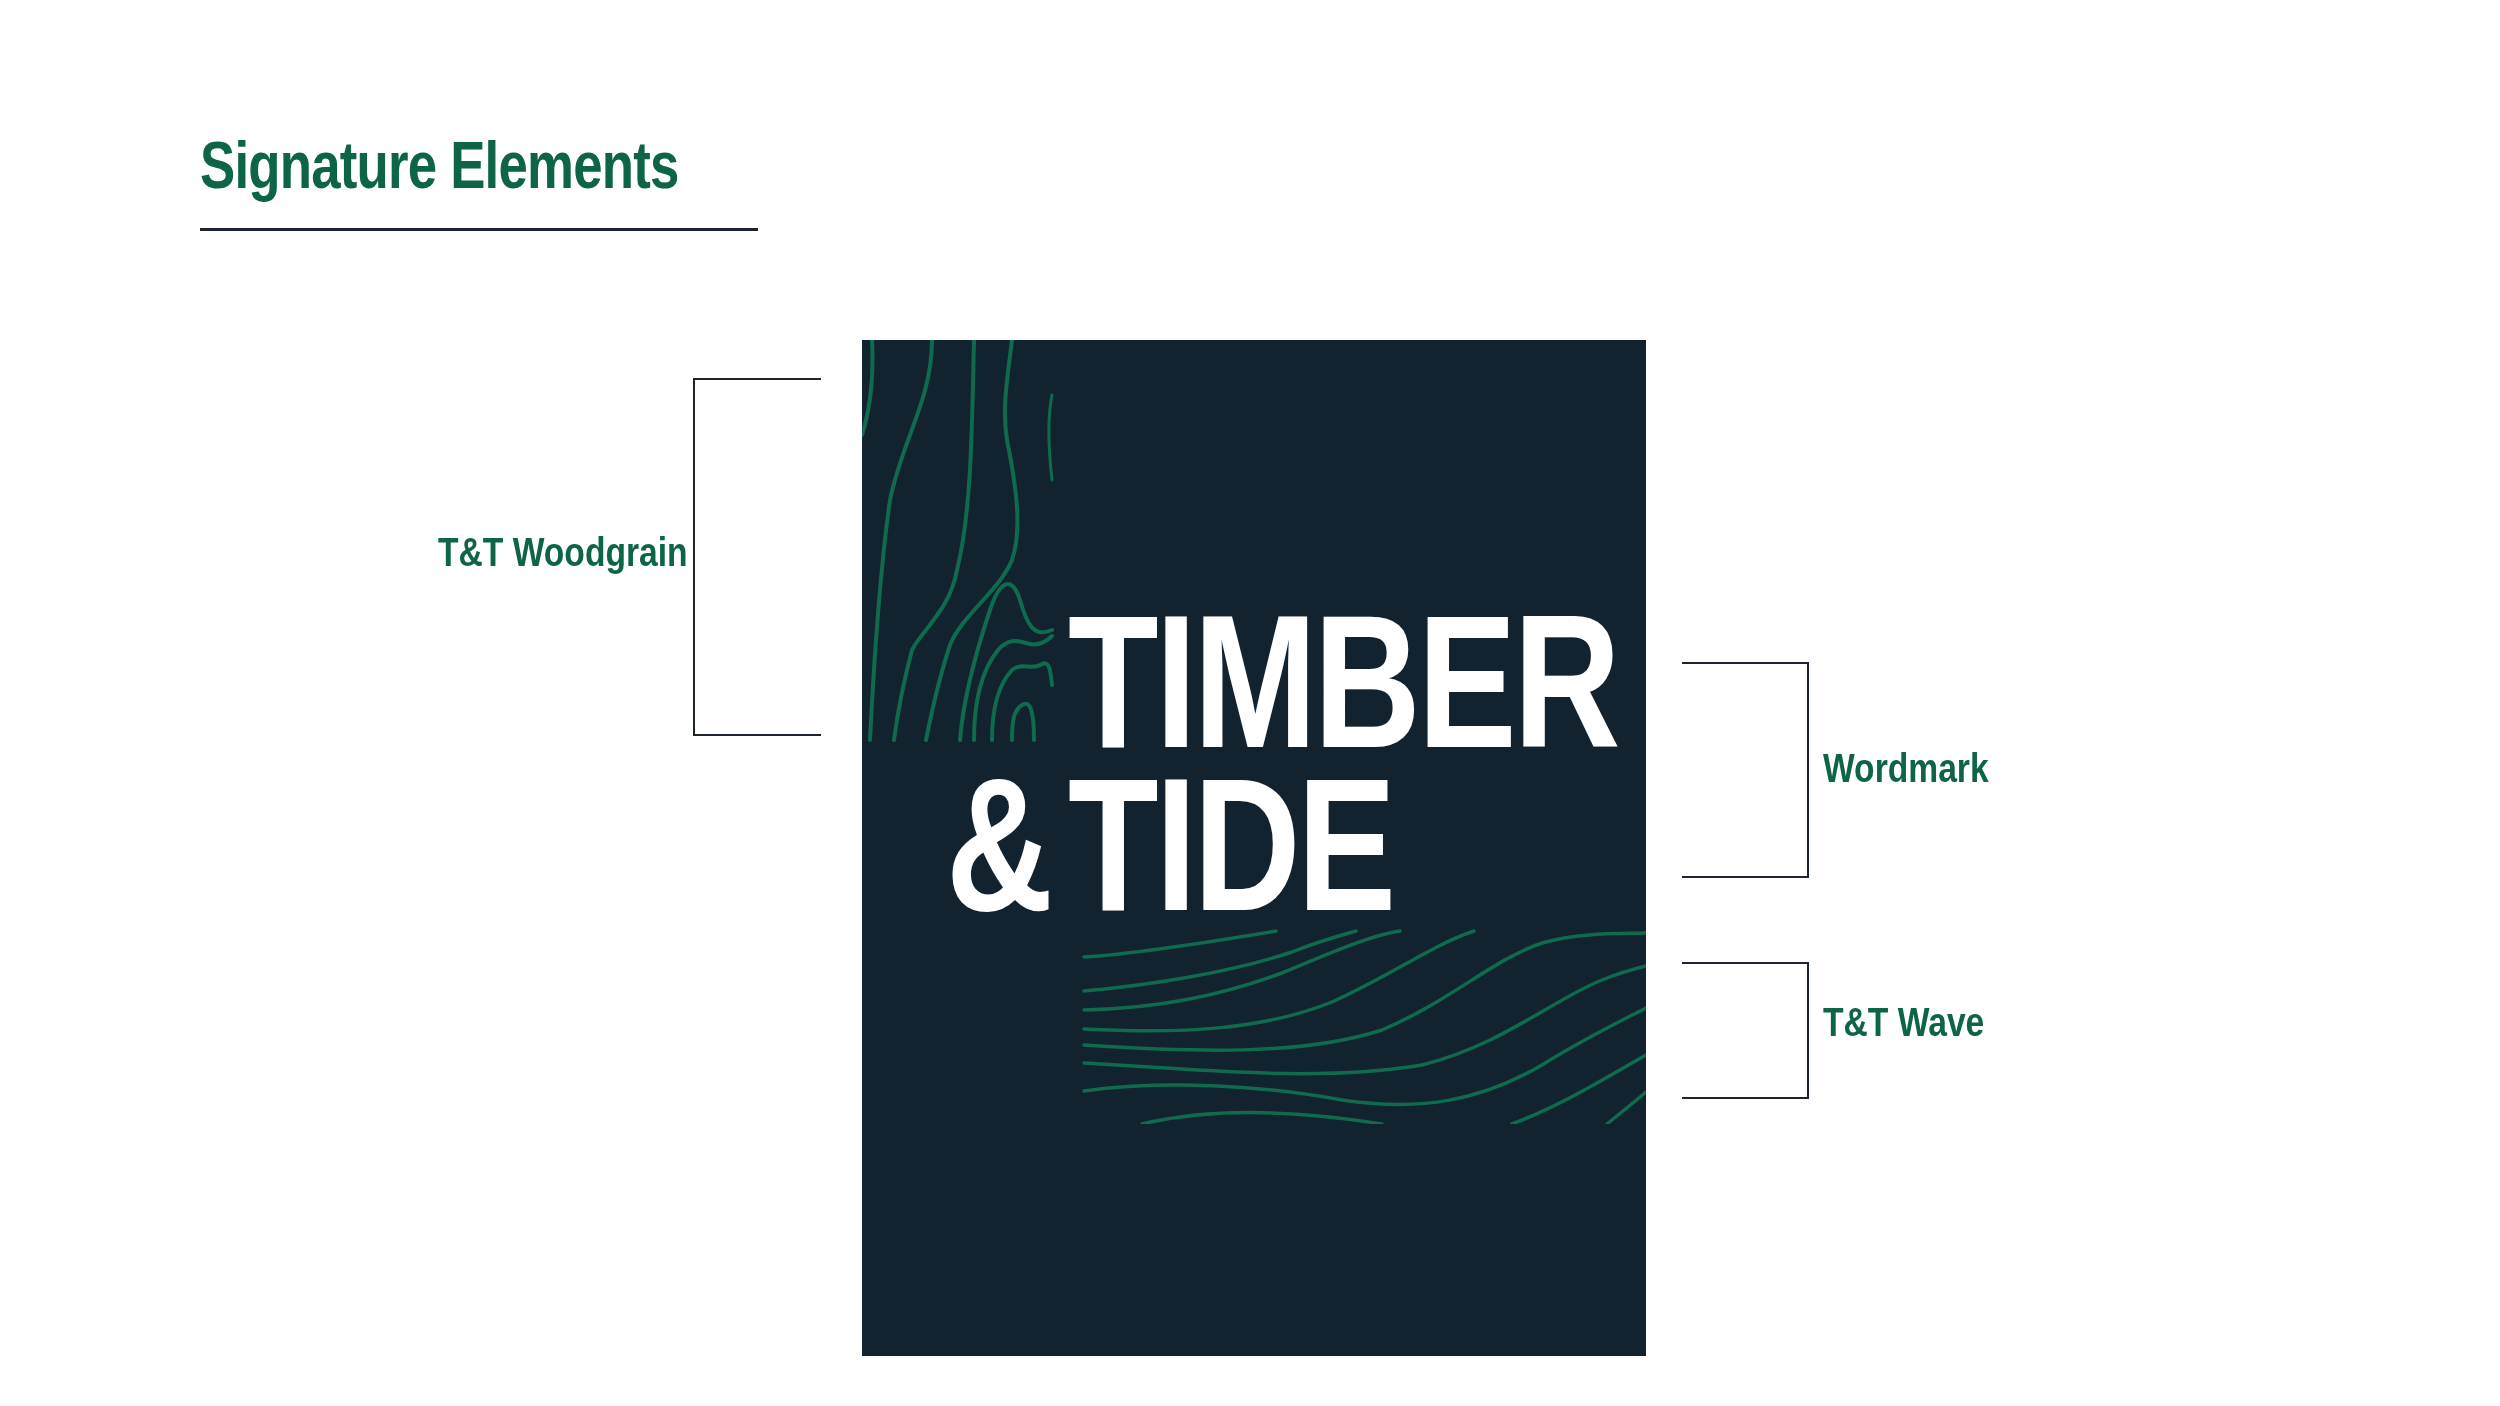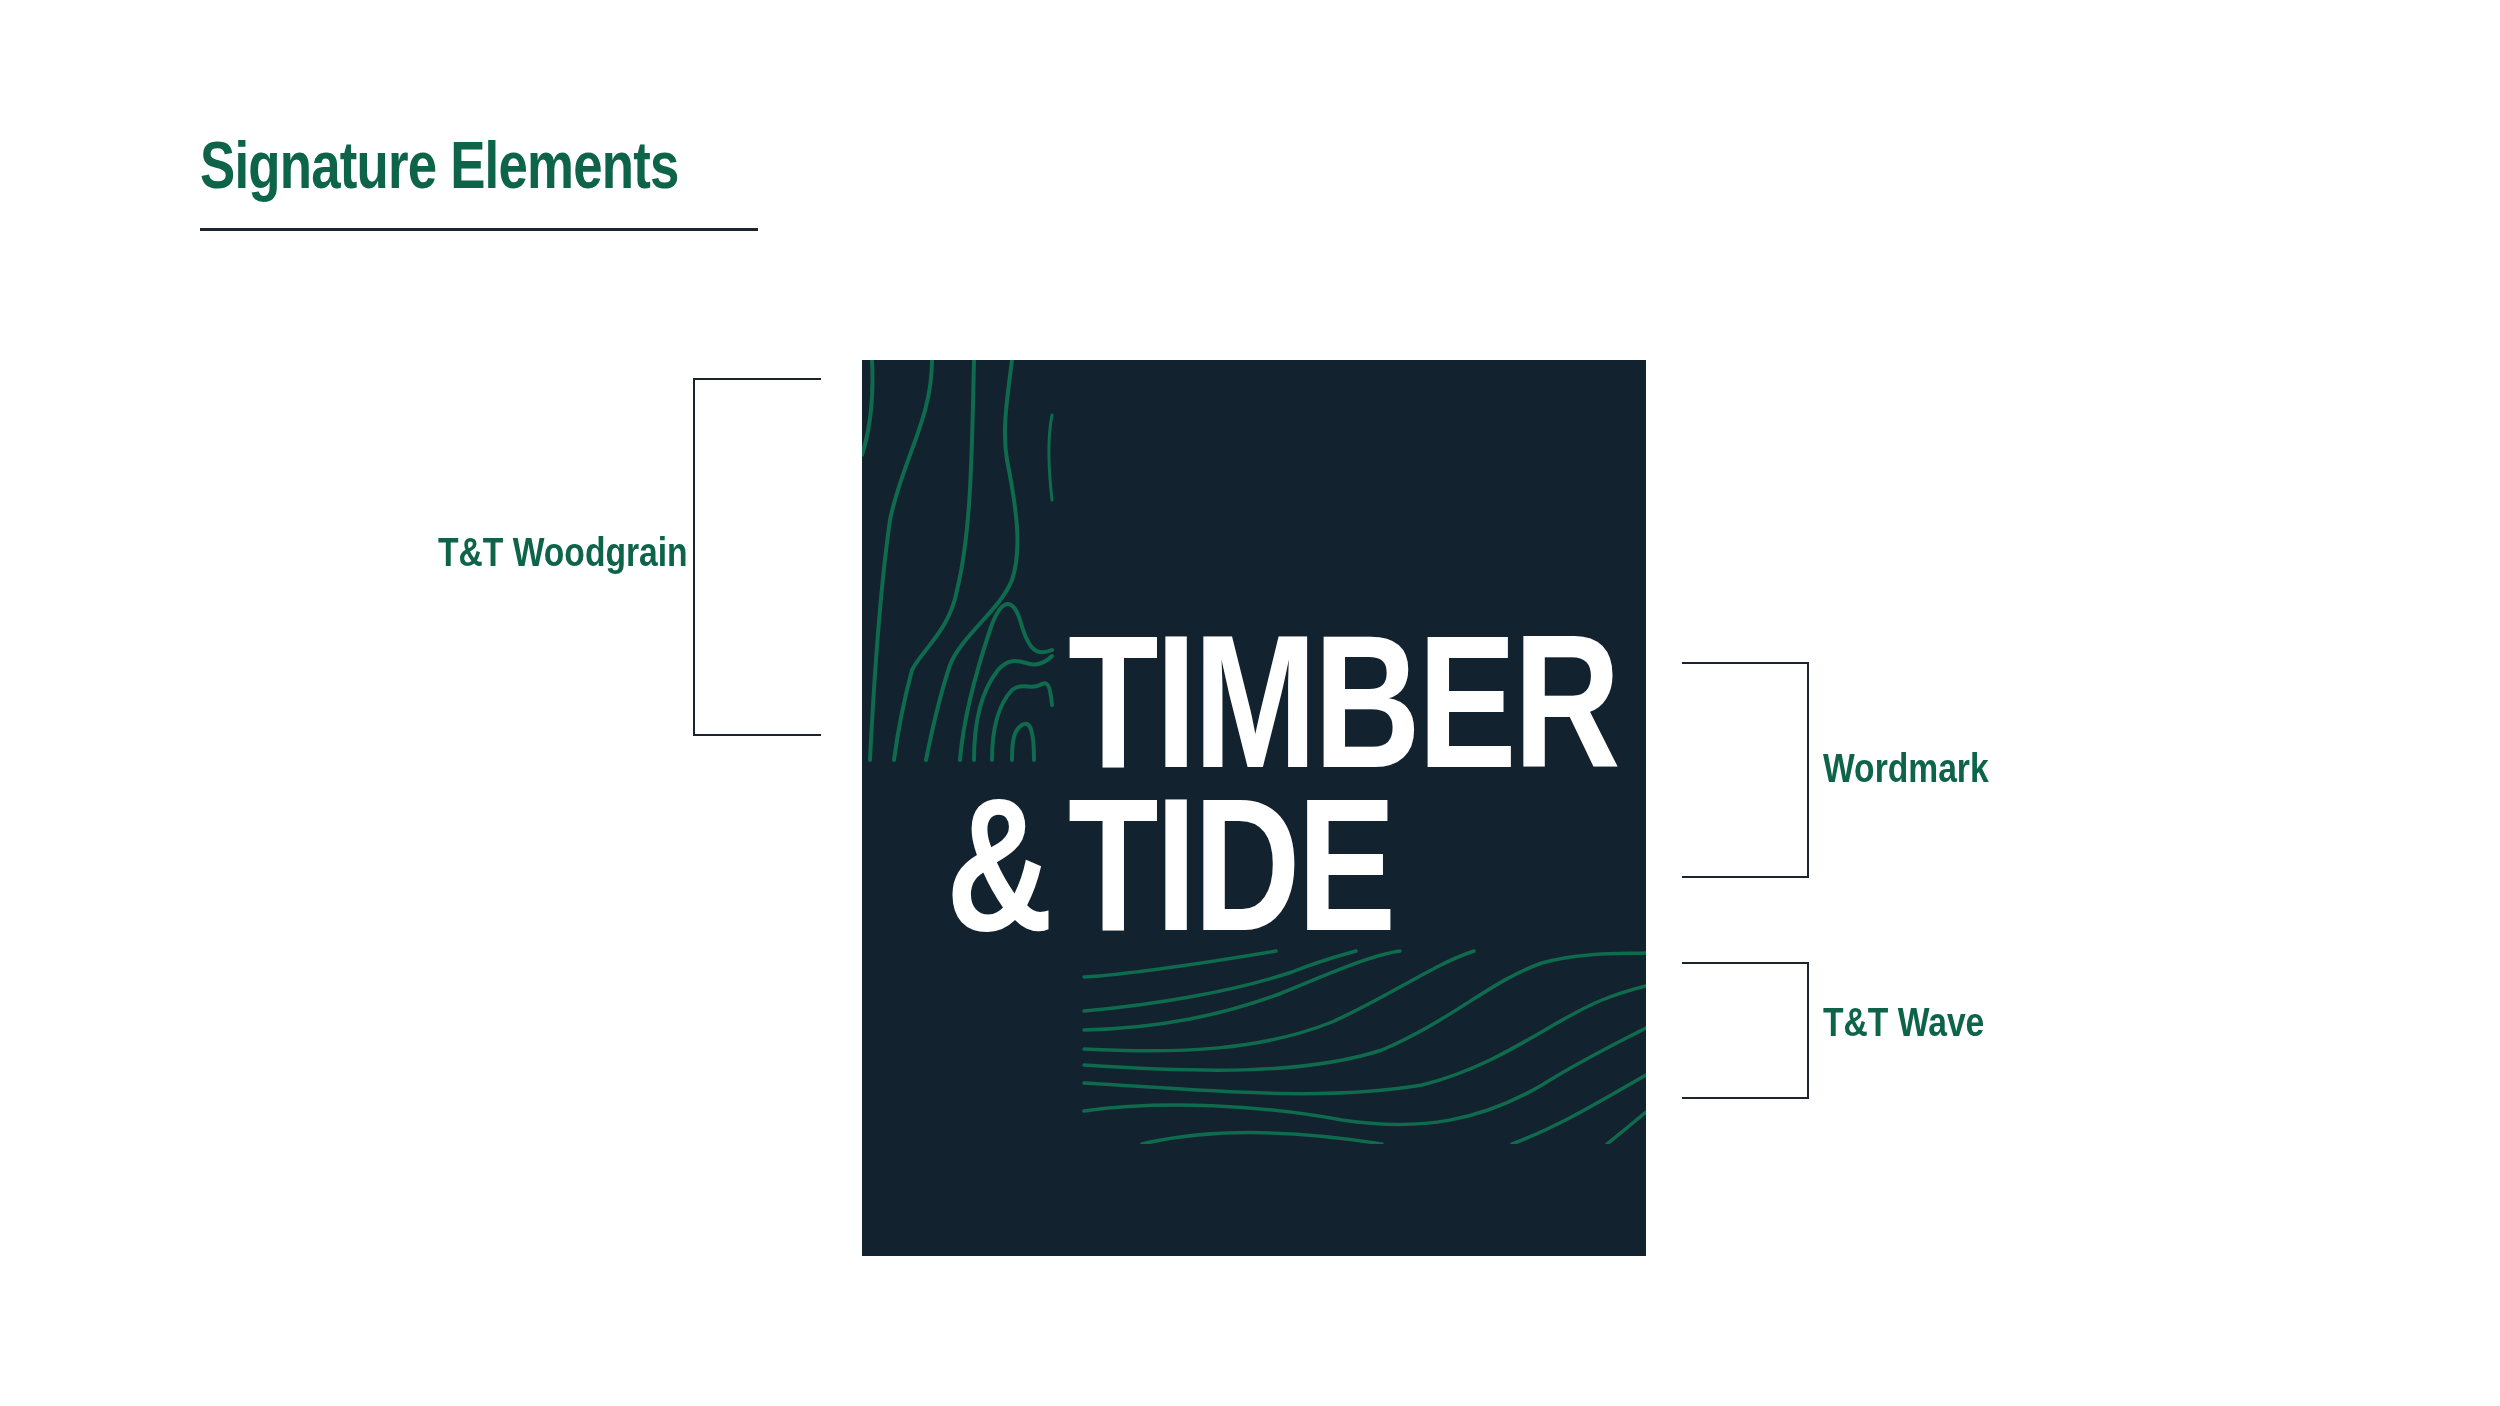--- a/index.html
+++ b/index.html
@@ -22,21 +22,21 @@
   }
   .label {
     position:absolute; font-weight:700; font-size:41px; line-height:44px;
     color:#0d6448; white-space:nowrap; transform-origin:left top;
     transform:scaleX(0.82);
   }
   .bracket { position:absolute; border:2px solid #1c2430; box-sizing:border-box; }
   .bracket.left { border-right:none; }
   .bracket.right { border-left:none; }
   .logo {
-    position:absolute; left:862px; top:360px; width:784px; height:896px;
+    position:absolute; left:862px; top:340px; width:784px; height:1016px;
     background:#13222f; overflow:hidden;
   }
   .logo svg.art { position:absolute; left:0; top:0; }
   .wm {
     position:absolute; color:#ffffff; font-weight:700; white-space:nowrap;
     transform-origin:left top; line-height:1;
   }
 </style>
 </head>
 <body>

